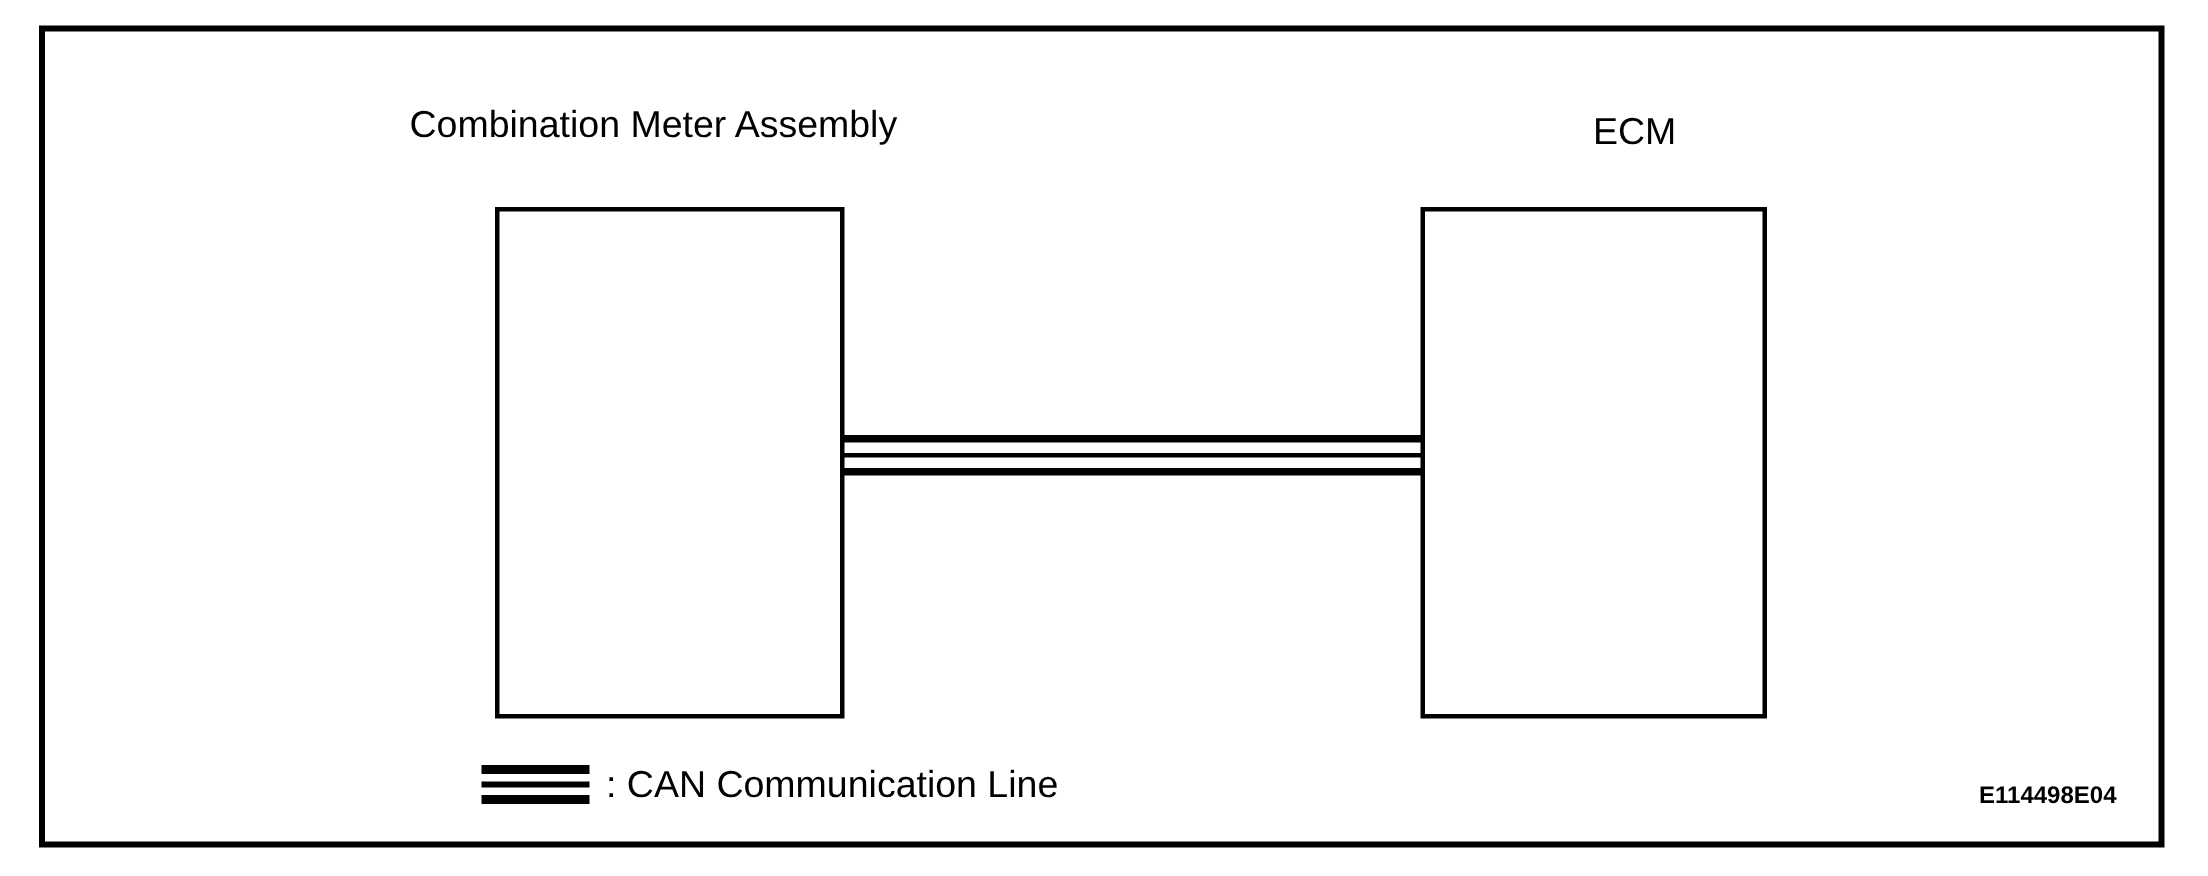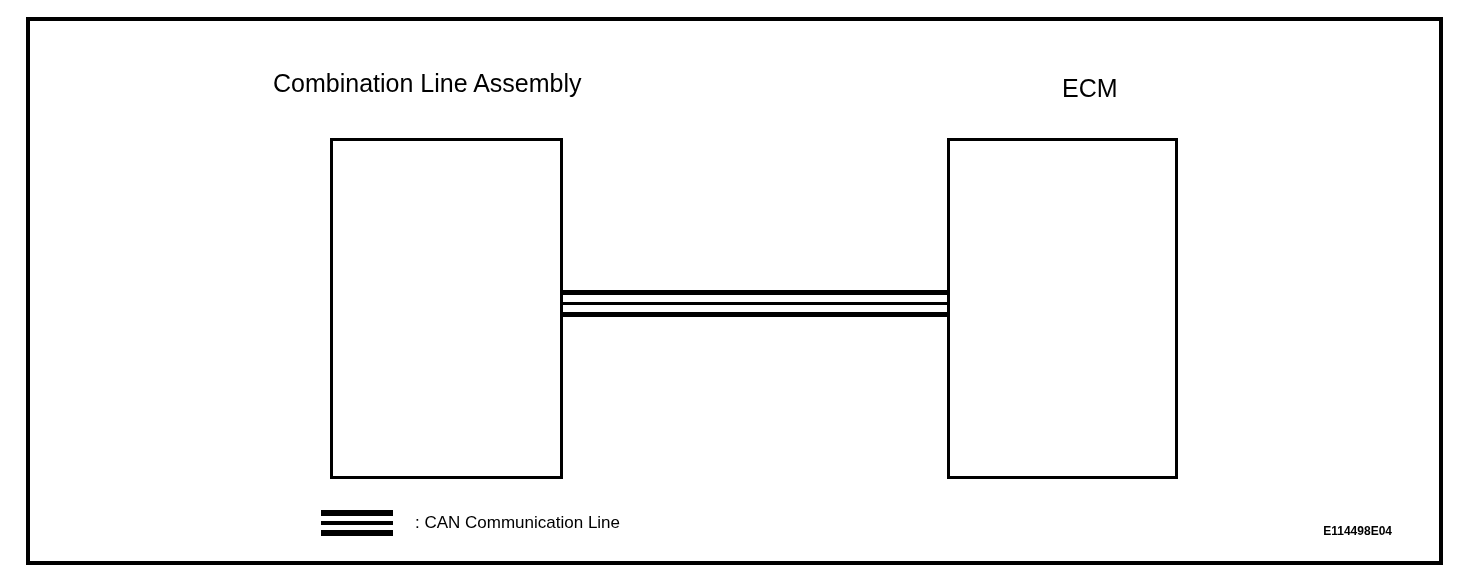--- a/index.html
+++ b/index.html
@@ -114,48 +114,48 @@
     width: 100%;
     height: 6px;
     background: #000000;
   }
   #legend-symbol .rule-thin {
     width: 100%;
     height: 4px;
     background: #000000;
   }
   #legend-text {
-    margin-left: 22px;
-    font-size: 17px;
+    margin-left: 11px;
+    font-size: 25px;
     line-height: 26px;
     white-space: nowrap;
     color: #000000;
   }
 
   
   #reference-code {
     position: absolute;
-    right: 47px;
+    right: 28px;
     bottom: 23px;
-    font-size: 12px;
+    font-size: 16px;
     line-height: 14px;
     letter-spacing: 0px;
     font-weight: bold;
     white-space: nowrap;
     color: #000000;
   }
 </style>
 </head>
 <body>
 
 <div id="page">
 
   <div class="figure-frame">
 
-    <div class="component-title" id="title-meter">Combination Line Assembly</div>
+    <div class="component-title" id="title-meter">Combination Meter Assembly</div>
 
     <div class="component-title" id="title-ecm">ECM</div>
 
     <div class="component-box" id="box-meter"></div>
 
     <div class="component-box" id="box-ecm"></div>
 
     <div class="can-bus" id="can-bus-link">
       <div class="rule-thick"></div>
       <div class="rule-thin"></div>

